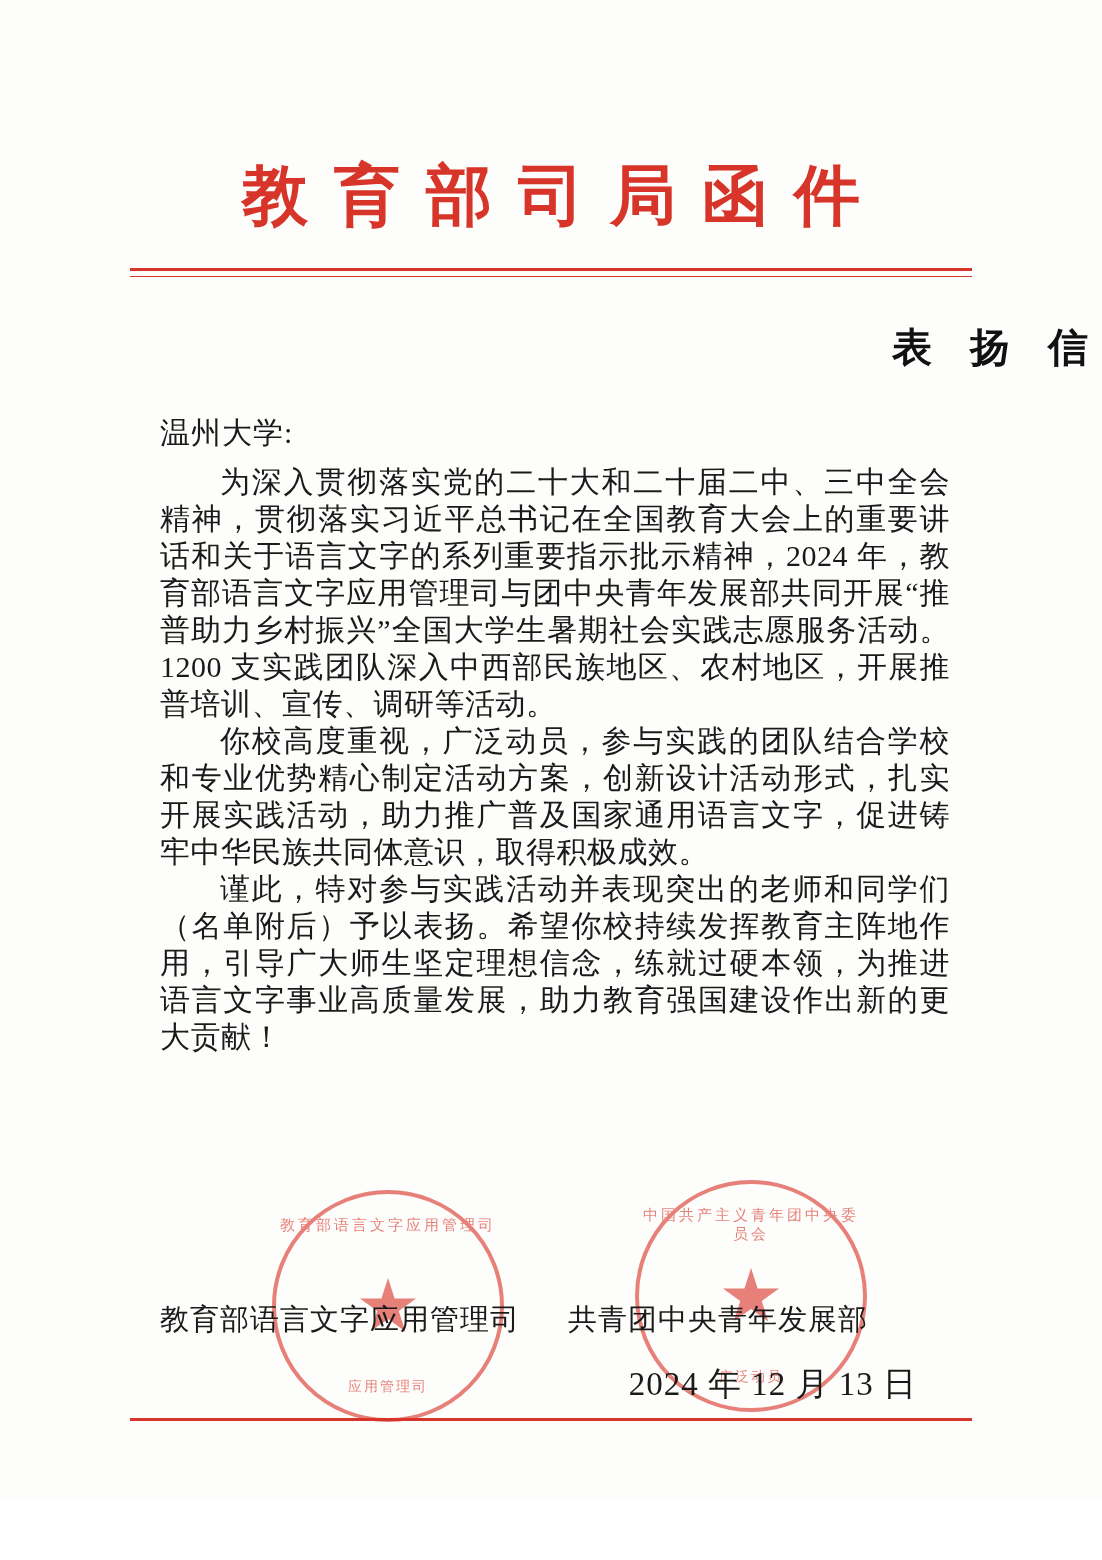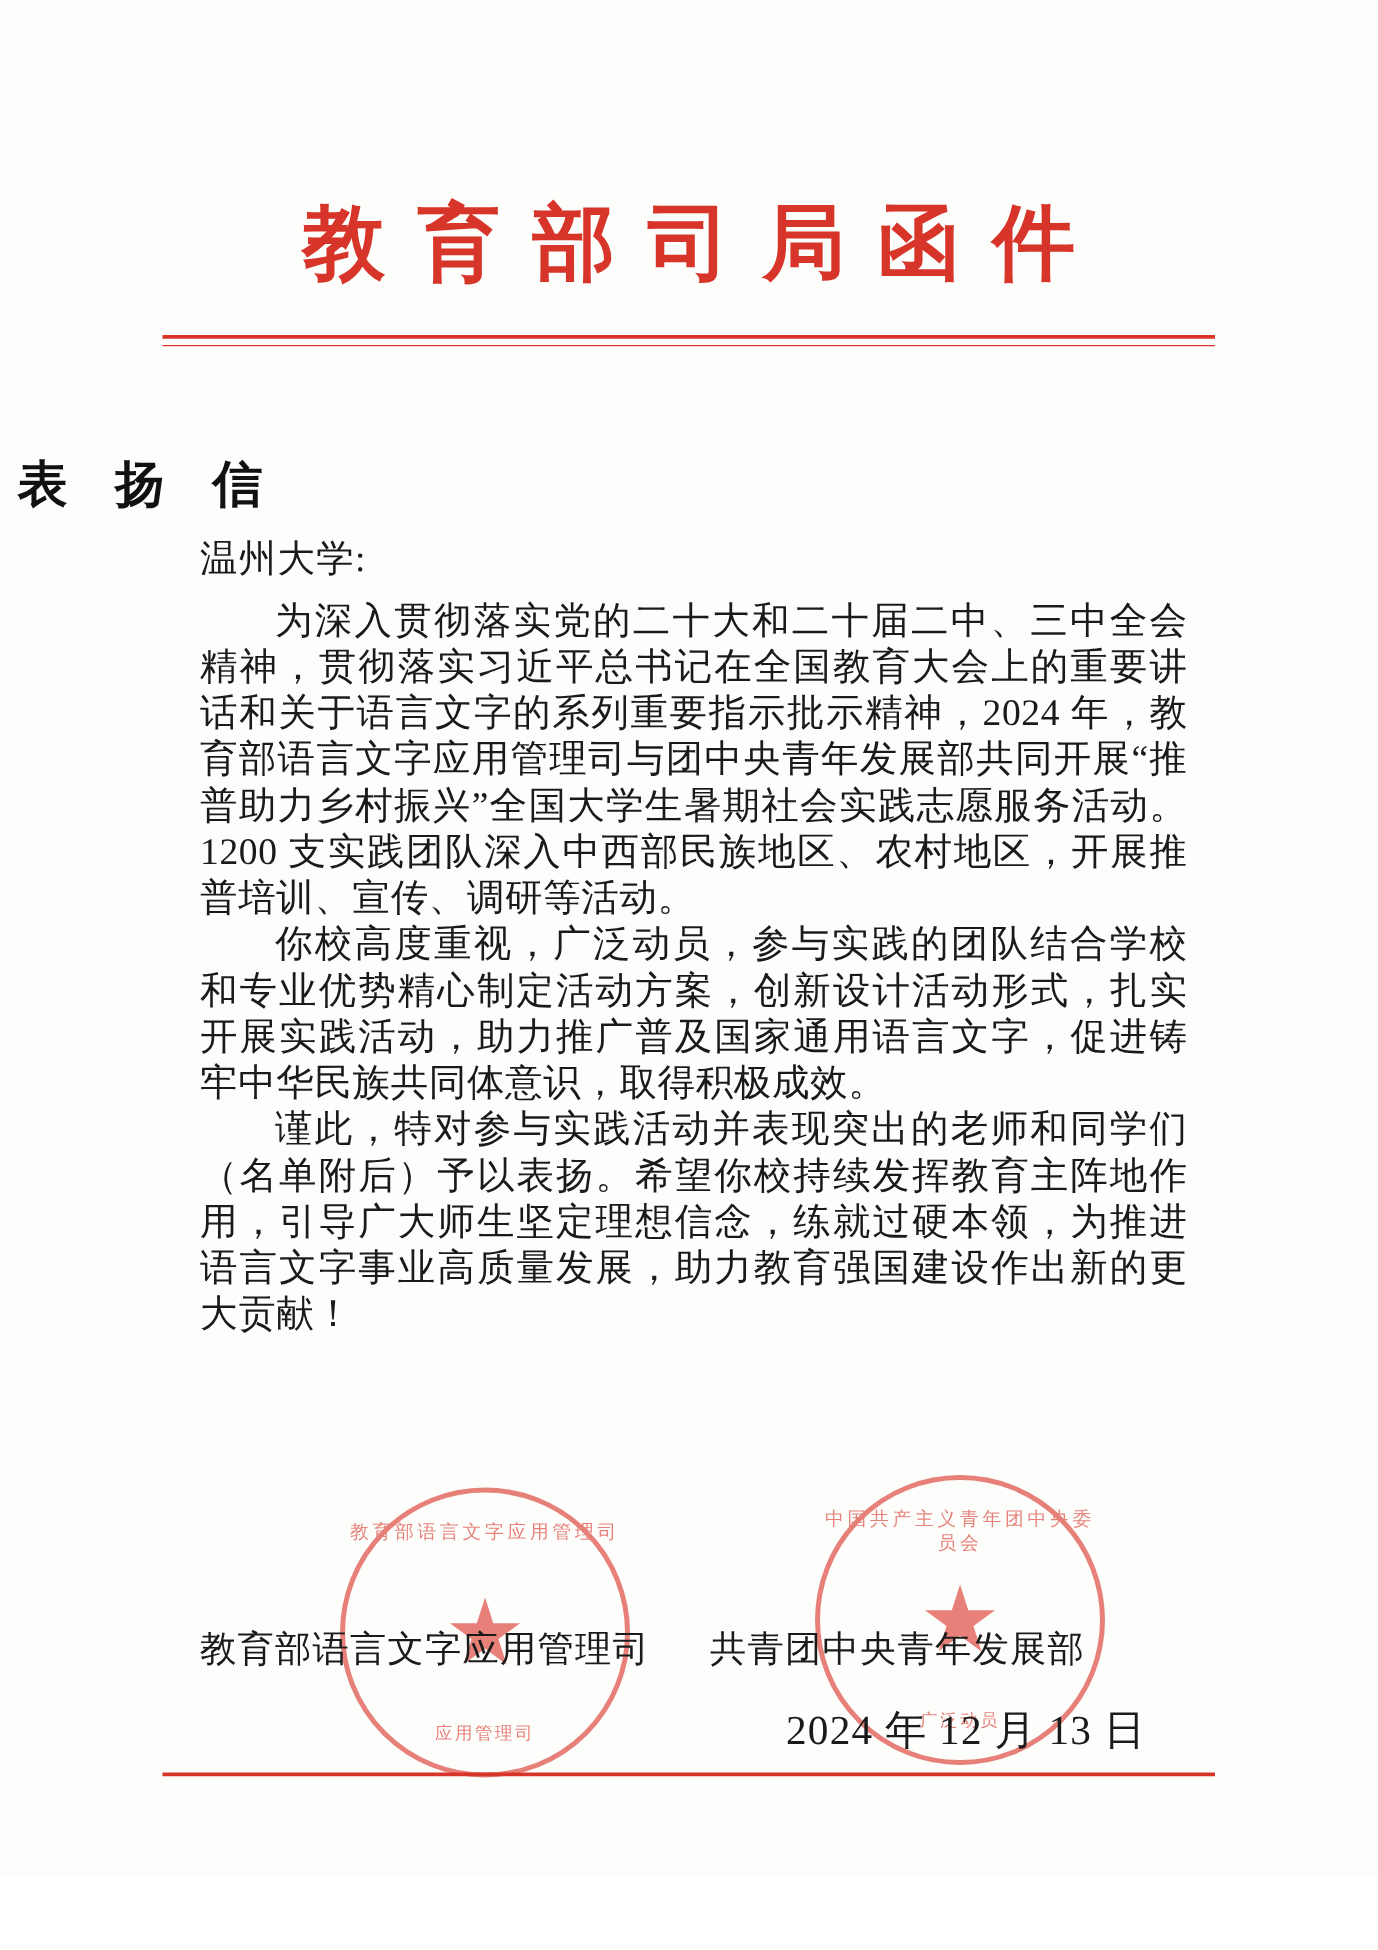--- a/index.html
+++ b/index.html
@@ -55,42 +55,40 @@
     top: 5px;
     border-top: 1px solid #d8352a;
   }
 
   
   .doc-title {
     position: absolute;
     top: 320px;
     left: 0;
     width: 100%;
-    text-align: left;
+    text-align: right;
     font-size: 40px;
     font-weight: 700;
     letter-spacing: 14px;
     text-indent: 14px;
     color: #111;
-    margin-top: 40px;
   }
 
   
   .body-wrap {
     position: absolute;
     top: 410px;
     left: 160px;
     width: 790px;
   }
   .salutation {
     font-size: 30px;
     line-height: 1.5;
     margin-bottom: 8px;
     letter-spacing: 1px;
-    margin-top: 15px;
   }
   .para {
     font-size: 30px;
     line-height: 37px;
     text-align: justify;
     text-indent: 2em;
     letter-spacing: 0.5px;
     margin: 0;
   }
 
@@ -127,21 +125,21 @@
   }
   .seal-left {
     width: 224px;
     height: 224px;
     left: 272px;
     top: 1190px;
   }
   .seal-right {
     width: 224px;
     height: 224px;
-    left: 652px;
+    left: 635px;
     top: 1180px;
   }
   .seal .star {
     position: absolute;
     left: 50%;
     top: 50%;
     transform: translate(-50%, -50%);
     font-size: 64px;
     line-height: 1;
     color: #d8352a;

